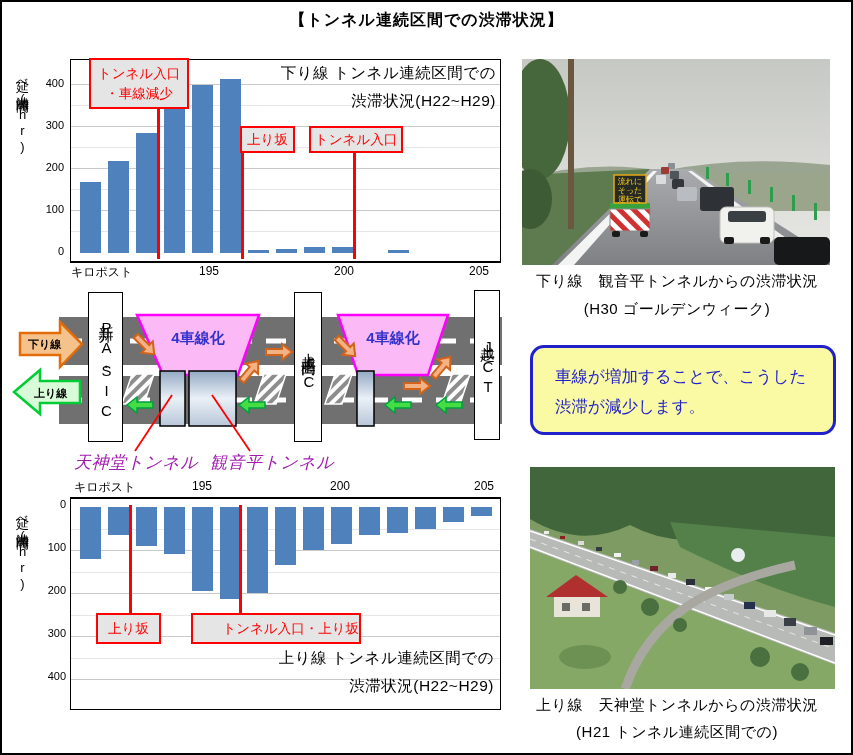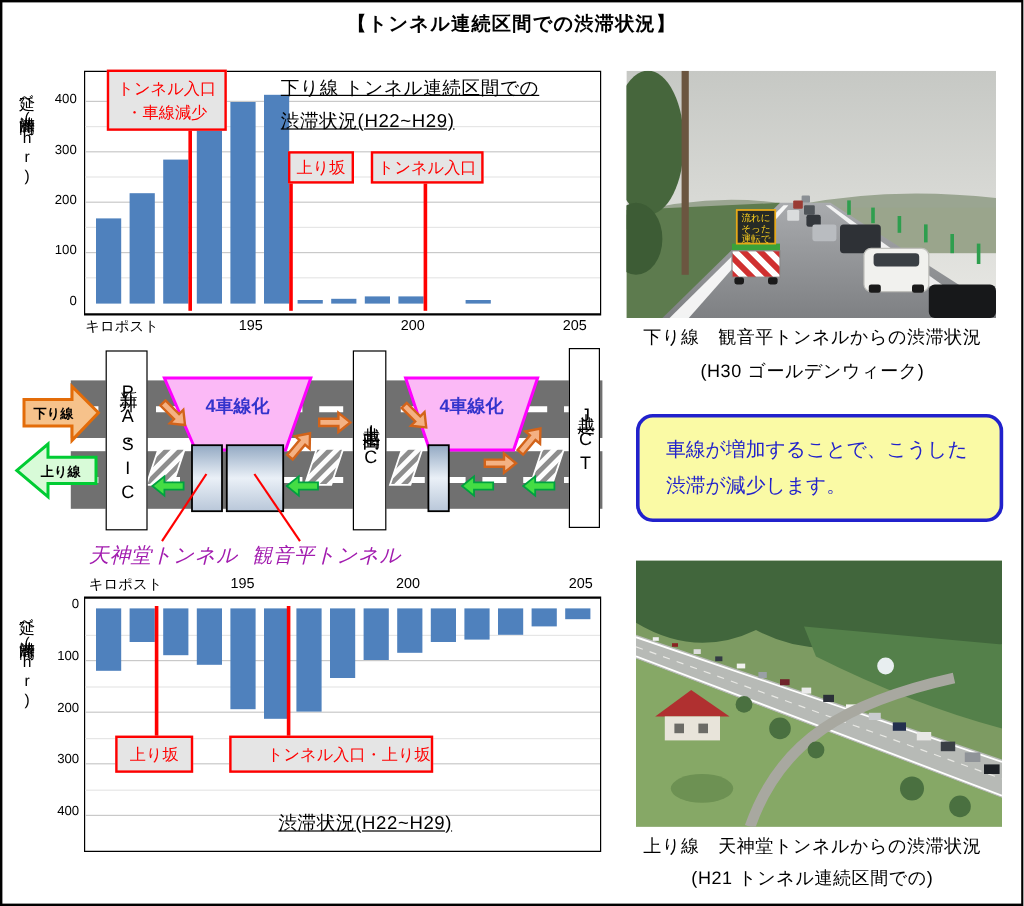--- a/index.html
+++ b/index.html
@@ -1,19 +1,19 @@
 <!DOCTYPE html>
 <html><head>
 <meta charset="utf-8">
 <style>
   html,body{margin:0;padding:0;background:#fff;}
   #stage{position:relative;width:853px;height:755px;background:#fff;border:2px solid #000;box-sizing:border-box;
          font-family:"Liberation Sans","DejaVu Sans",sans-serif;color:#000;overflow:hidden;}
   .abs{position:absolute;}
-  .ctr{text-align:left;text-decoration:underline;}
+  .ctr{text-align:right;}
   #main-title{left:0;top:8px;width:100%;text-align:center;font-size:16px;font-weight:bold;letter-spacing:1px;}
 
   
   .plot{position:absolute;background:#fff;border:1px solid #000;}
   #down-plot{left:68px;top:57px;width:429px;height:201px;border-bottom:2.5px solid #000;}
   #up-plot{left:68px;top:495px;width:429px;height:210px;border-top:2.5px solid #000;}
   .bar{position:absolute;background:#4F81BD;}
   .grid{position:absolute;left:0;width:100%;height:1px;}
   .grid.major{background:#c9c9c9;}
   .grid.minor{background:#e6e6e6;}
@@ -29,21 +29,21 @@
   
   .facility{position:absolute;background:#fff;border:1.5px solid #000;display:flex;align-items:center;justify-content:center;
             writing-mode:vertical-rl;text-orientation:upright;font-size:15px;letter-spacing:3px;box-sizing:border-box;}
   .lane-label{position:absolute;font-size:11px;font-weight:bold;color:#000;}
   .widening-label{position:absolute;width:100px;text-align:center;color:#3333CC;font-size:15px;font-weight:bold;}
   .tunnel-label{position:absolute;color:#a21caf;font-size:17px;letter-spacing:0.5px;font-style:italic;}
 
   
   .caption{position:absolute;left:505px;width:340px;text-align:center;font-size:15px;letter-spacing:0.5px;}
   #callout{left:528px;top:343px;width:306px;height:90px;background:#FAFAA5;border:3.5px solid #2121CC;border-radius:14px;
-           box-sizing:border-box;color:#2222CC;font-size:16.5px;line-height:30px;padding:13px 0 0 22px;font-family:Liberation Mono, monospace;}
+           box-sizing:border-box;color:#2222CC;font-size:16.5px;line-height:30px;padding:13px 0 0 22px;}
 </style>
 </head>
 <body>
 
 <div id="stage">
 
   <div id="main-title" class="abs">【トンネル連続区間での渋滞状況】</div>
 
   <div class="ytitle" style="left:13px;top:68px;height:185px;">延べ渋滞時間(hr)</div>
   <div class="ytick" style="left:34px;top:74px;">400</div>
@@ -203,20 +203,21 @@
 
   <div class="redline" style="left:127px;top:503px;height:109px;"></div>
   <div class="redbox" style="left:94px;top:611px;width:65px;height:31px;">
     <span>上り坂</span>
   </div>
   <div class="redline" style="left:237px;top:503px;height:109px;"></div>
   <div class="redbox" style="left:189px;top:611px;width:170px;height:31px;align-items:flex-end;">
     <span>トンネル入口・上り坂</span>
   </div>
 
+  <div class="chart-title ctr" style="left:230px;top:646px;width:262px;">上り線 トンネル連続区間での</div>
   <div class="chart-title ctr" style="left:230px;top:674px;width:262px;">渋滞状況(H22~H29)</div>
 
   <svg class="abs" style="left:520px;top:57px;" width="308" height="206" viewBox="0 0 308 206">
     <defs>
       <linearGradient id="sky1" x1="0" y1="0" x2="0" y2="1">
         <stop offset="0" stop-color="#c6c8c4"></stop>
           <stop offset="1" stop-color="#e9e9e5"></stop>
       </linearGradient>
       <linearGradient id="pav1" x1="0" y1="0" x2="0" y2="1">
         <stop offset="0" stop-color="#a9abae"></stop>

